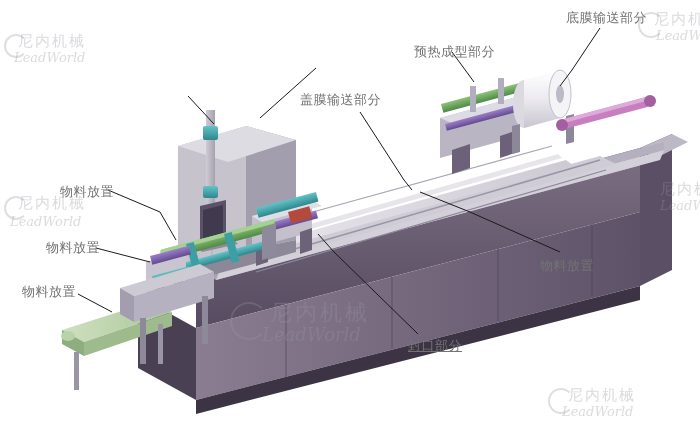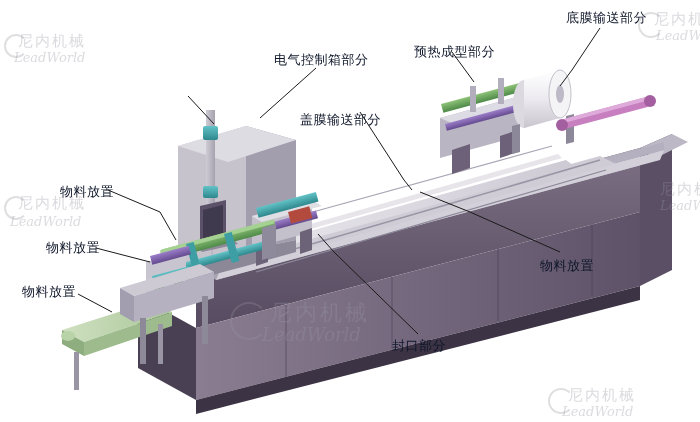--- a/index.html
+++ b/index.html
@@ -17,21 +17,21 @@
   }
   #machine-svg {
     position: absolute;
     left: 0;
     top: 0;
     width: 700px;
     height: 422px;
   }
   .label {
     position: absolute;
-    color: #0f172a;
+    color: #737373;
     font-size: 13px;
     line-height: 15px;
     white-space: nowrap;
     font-family: "DejaVu Sans", "Liberation Sans", sans-serif;
     letter-spacing: 0.5px;
   }
   .watermark {
     position: absolute;
     color: rgba(150,150,160,0.34);
     font-family: "DejaVu Serif", "Liberation Serif", serif;
@@ -252,27 +252,26 @@
       <path d="M108,190 L160,212 L176,240"></path>
       <path d="M96,248 L150,262"></path>
       <path d="M78,294 L112,312"></path>
       <path d="M560,252 L470,212 L420,192"></path>
       <path d="M418,334 L334,252 L318,234"></path>
     </g>
   </svg>
 
   <div class="label" style="left:566px; top:10px;">底膜输送部分</div>
   <div class="label" style="left:414px; top:44px;text-align:right;">预热成型部分</div>
-  <div class="label" style="left:274px; top:52px;">电气控制箱部分</div>
-  <div class="label" style="left:300px; top:112px;">盖膜输送部分</div>
+  <div class="label" style="left:300px; top:92px;">盖膜输送部分</div>
   <div class="label" style="left:60px; top:184px;">物料放置</div>
   <div class="label" style="left:46px; top:240px;">物料放置</div>
   <div class="label" style="left:22px; top:284px;">物料放置</div>
   <div class="label" style="left:540px; top:258px;">物料放置</div>
-  <div class="label" style="left:392px; top:338px;">封口部分</div>
+  <div class="label" style="left:408px; top:338px;text-decoration:underline;">封口部分</div>
 
   <div style="position:absolute; left:648px; top:10px;">
     <div class="wm-ring" style="left:-10px; top:2px; width:22px; height:22px;"></div>
     <div class="watermark wm-cn" style="left:6px; top:0px;">尼内机械</div>
     <div class="watermark wm-en" style="left:8px; top:18px;">LeadWorld</div>
   </div>
 
   <div style="position:absolute; left:8px; top:32px;">
     <div class="wm-ring" style="left:-4px; top:2px; width:20px; height:20px;"></div>
     <div class="watermark wm-cn" style="left:10px; top:0px;">尼内机械</div>

